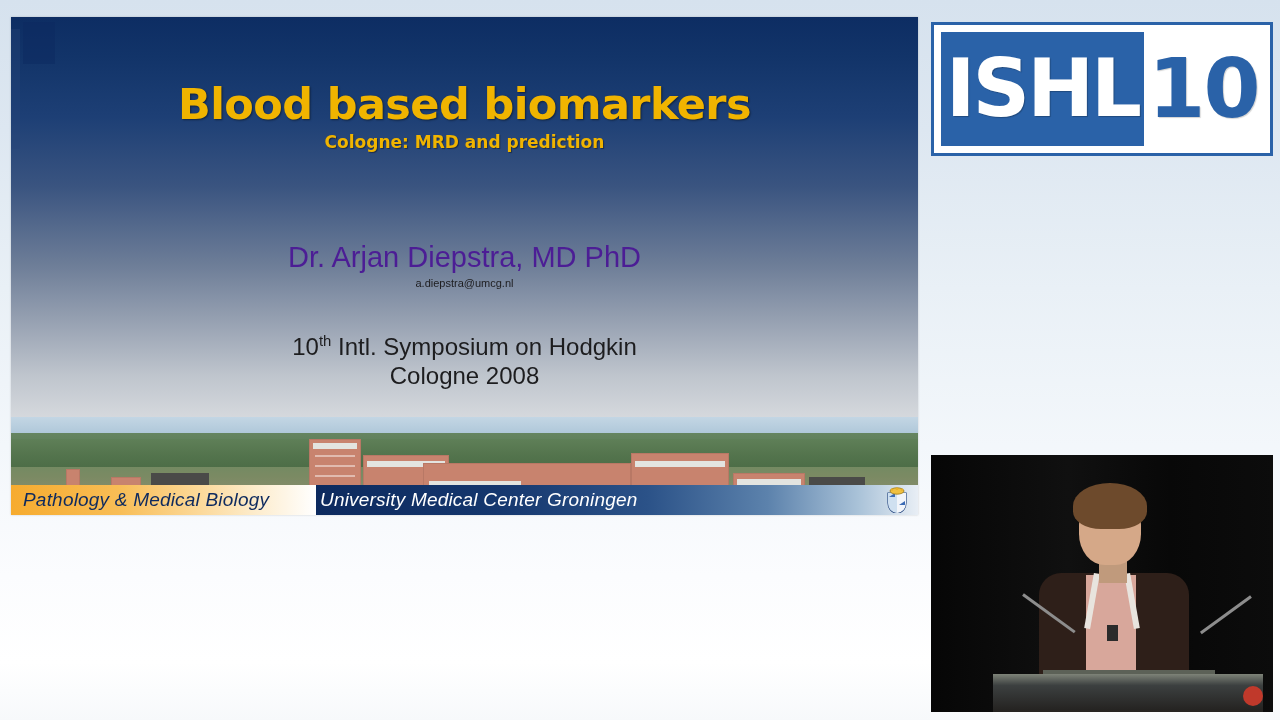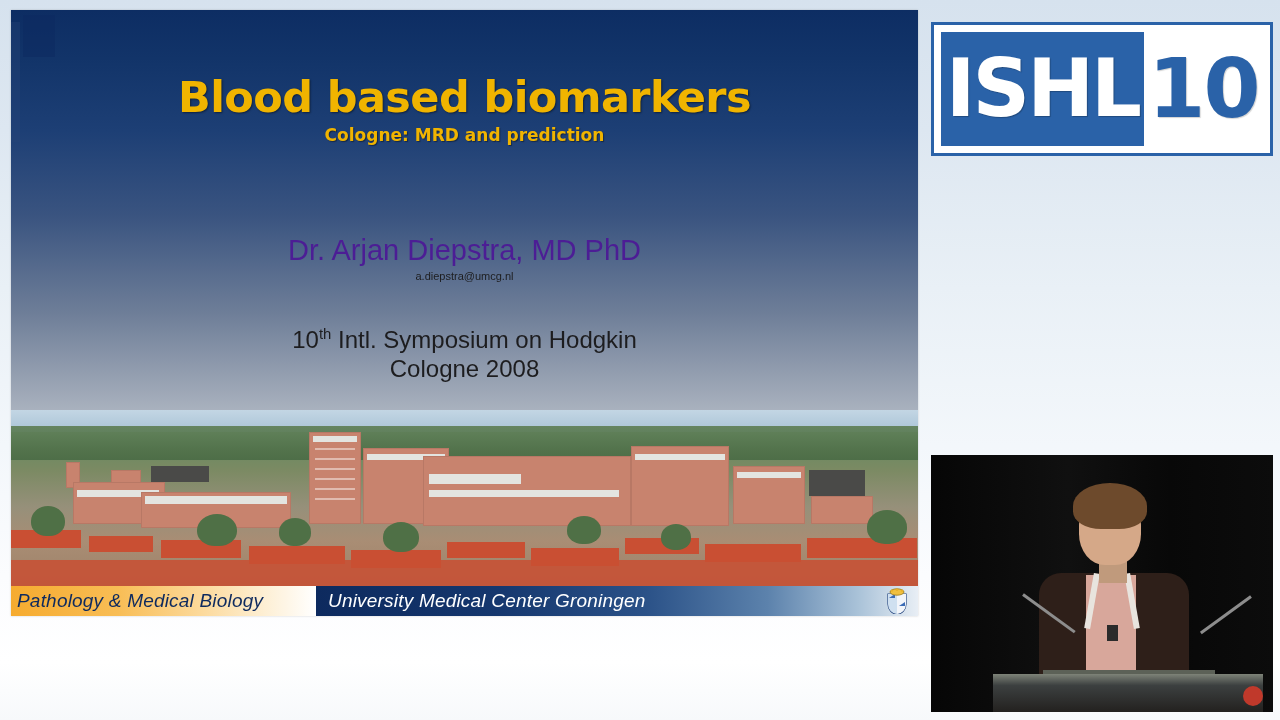--- a/index.html
+++ b/index.html
@@ -5,21 +5,21 @@
   * { margin:0; padding:0; box-sizing:border-box; }
   html,body { width:1280px; height:720px; overflow:hidden; }
   body {
     font-family:"Liberation Sans", sans-serif;
     background:linear-gradient(180deg,#d6e2ee 0%,#dde7f1 18%,#e9f0f6 40%,#f3f7fb 62%,#fbfcfe 80%,#ffffff 92%,#f7f9fb 100%);
     position:relative;
   }
 
   
   #slide {
-    position:absolute; left:11px; top:10px; width:907px; height:606px;
+    position:absolute; left:11px; top:17px; width:907px; height:498px;
     overflow:hidden; box-shadow:0 0 2px rgba(0,0,0,.18);
   }
   .slide-bg {
     position:absolute; inset:0;
     background:linear-gradient(180deg,
       #0d2d63 0%, #123469 8%, #1d3f75 20%, #3a5480 34%,
       #6e7e98 50%, #9aa4b4 62%, #bfc5cd 72%, #d9dce0 82%,
       #eceef0 90%, #f6f7f8 97%, #ffffff 100%);
   }
   .corner-square {
@@ -80,30 +80,30 @@
   .ph-win { position:absolute; background:rgba(255,255,255,.45); }
 
   
   .banner { position:absolute; left:0; right:0; bottom:0; height:30px; display:flex; }
   .banner-left {
     width:305px; height:100%;
     background:linear-gradient(90deg,#f6ab2f 0%,#f8bd55 35%,#fcd99a 62%,#fdeccc 80%,#ffffff 100%);
     display:flex; align-items:center;
   }
   .banner-left span {
-    padding-left:6px; color:#0e2a5e; font-size:19px; font-style:italic;
+    padding-left:12px; color:#0e2a5e; font-size:19px; font-style:italic;
     font-family:"Liberation Sans", sans-serif; font-weight:400; letter-spacing:.2px;
   }
   .banner-right {
     flex:1; height:100%;
     background:linear-gradient(90deg,#0d2a5e 0%,#15376e 30%,#2b5288 55%,#5c82ac 75%,#a9c2d8 90%,#e8eef5 100%);
     display:flex; align-items:center; position:relative;
   }
   .banner-right span {
-    padding-left:12px; color:#ffffff; font-size:19px; font-style:italic;
+    padding-left:4px; color:#ffffff; font-size:19px; font-style:italic;
     letter-spacing:.2px;
   }
   .crest {
     position:absolute; right:10px; top:2px; width:22px; height:26px;
   }
 
   
   #ishl-logo {
     position:absolute; left:931px; top:22px; width:342px; height:134px;
     background:#ffffff; border:3px solid #2a62a8; padding:7px;

